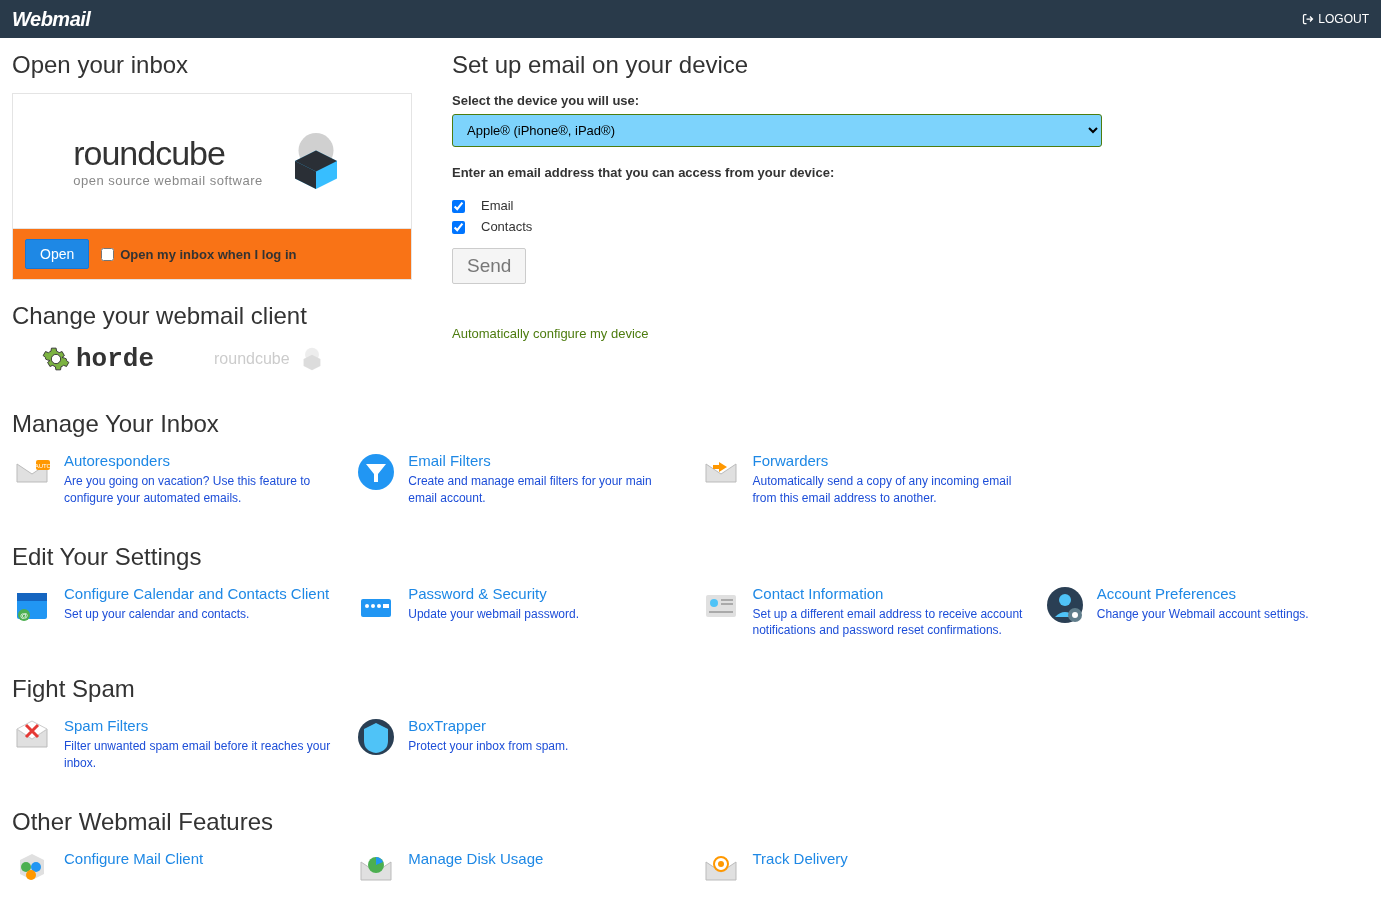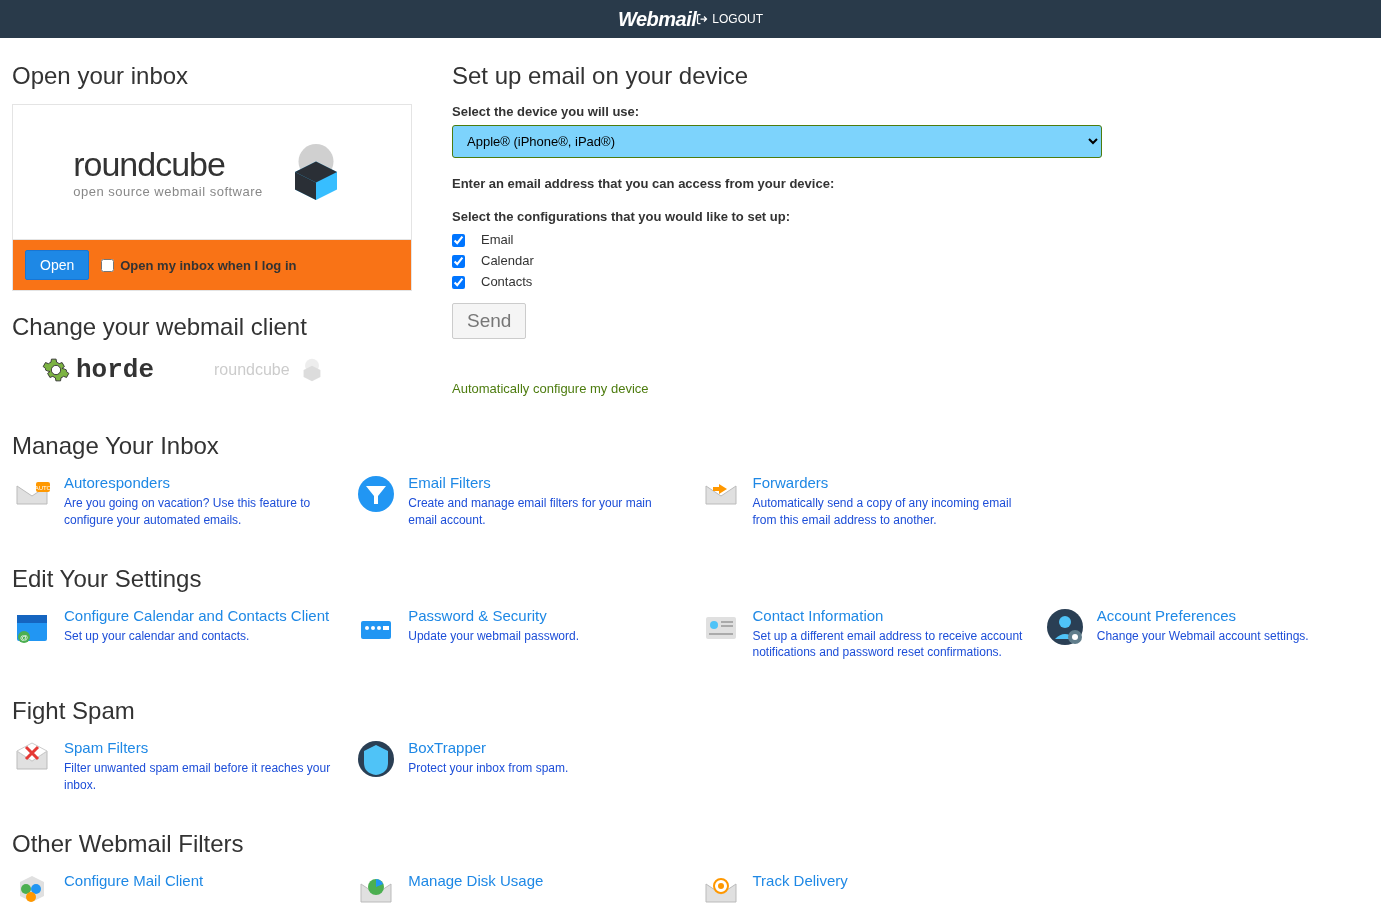--- a/index.html
+++ b/index.html
@@ -1,20 +1,20 @@
 <!DOCTYPE html>
 <html><head>
 <meta charset="utf-8">
 <style>
 * { box-sizing: border-box; margin: 0; padding: 0; }
 body { font-family: -apple-system, "Helvetica Neue", Arial, sans-serif; font-size: 14px; color: #333; background: #fff; width: 1381px; }
-.header { background: #293a4a; height: 38px; display: flex; align-items: center; justify-content: center; padding: 0 12px; }
+.header { background: #293a4a; height: 38px; display: flex; align-items: center; justify-content: space-between; padding: 0 12px; }
 .logo { color: #fff; font-weight: bold; font-style: italic; font-size: 20px; letter-spacing: -0.5px; }
 .logout { color: #fff; font-size: 12px; display: flex; align-items: center; gap: 4px; cursor: pointer; }
-.main { padding: 24px 12px 0 12px; display: flex; gap: 40px; }
+.main { padding: 13px 12px 0 12px; display: flex; gap: 40px; }
 .left-col { width: 400px; }
 .right-col { flex: 1; max-width: 650px; }
 h2 { font-weight: 400; font-size: 24px; color: #333; margin-bottom: 14px; }
 .inbox-box { border: 1px solid #e4e4e4; }
 .client-img { height: 135px; display: flex; align-items: center; justify-content: center; background: #fff; border-bottom: 1px solid #e4e4e4; }
 .roundcube-logo { display: flex; align-items: center; gap: 18px; }
 .rc-text { display: flex; flex-direction: column; }
 .rc-name { font-size: 34px; font-weight: 300; color: #37beff; letter-spacing: -1px; }
 .rc-name-black { color: #333; }
 .rc-sub { font-size: 13px; color: #888; letter-spacing: 0.5px; }
@@ -119,32 +119,27 @@
     <div class="form-group">
       <label class="form-label">Select the device you will use:</label>
       <select>
         <option>Apple® (iPhone®, iPad®)</option>
       </select>
     </div>
     <div class="form-group">
       <label class="form-label">Enter an email address that you can access from your device:</label>
     </div>
     <div class="form-group">
-      <label class="form-label">Select the configurations that you would like to set up:</label>
       <div class="config-checks">
         <label>
             <input type="checkbox" checked="" style="">
             <span>Email</span>
           </label>
         <label>
             <input type="checkbox" checked="" style="">
-            <span>Calendar</span>
-          </label>
-        <label>
-            <input type="checkbox" checked="" style="">
             <span>Contacts</span>
           </label>
       </div>
       <button class="btn-secondary">Send</button>
     </div>
     <a class="link">Automatically configure my device</a>
   </div>
 </div>
 
 <div class="sections" id="sections-container">
@@ -278,21 +273,21 @@
             </svg>
           </div>
           <div>
             <div class="item-title">BoxTrapper</div>
             <div class="item-desc">Protect your inbox from spam.</div>
           </div>
         </div>
       </div>
     </div>
     <div class="section">
-      <h2>Other Webmail Filters</h2>
+      <h2>Other Webmail Features</h2>
       <div class="items-grid">
         <div class="item">
           <div class="item-icon">
             <svg width="40" height="40" viewBox="0 0 40 40">
               <path d="M20 4 L32 10 L32 24 L20 30 L8 24 L8 10 Z" fill="#e0e0e0"></path>
               <circle cx="14" cy="17" r="5" fill="#4caf50"></circle>
               <circle cx="24" cy="17" r="5" fill="#2196f3"></circle>
               <circle cx="19" cy="25" r="5" fill="#ff9800"></circle>
             </svg>
           </div>

